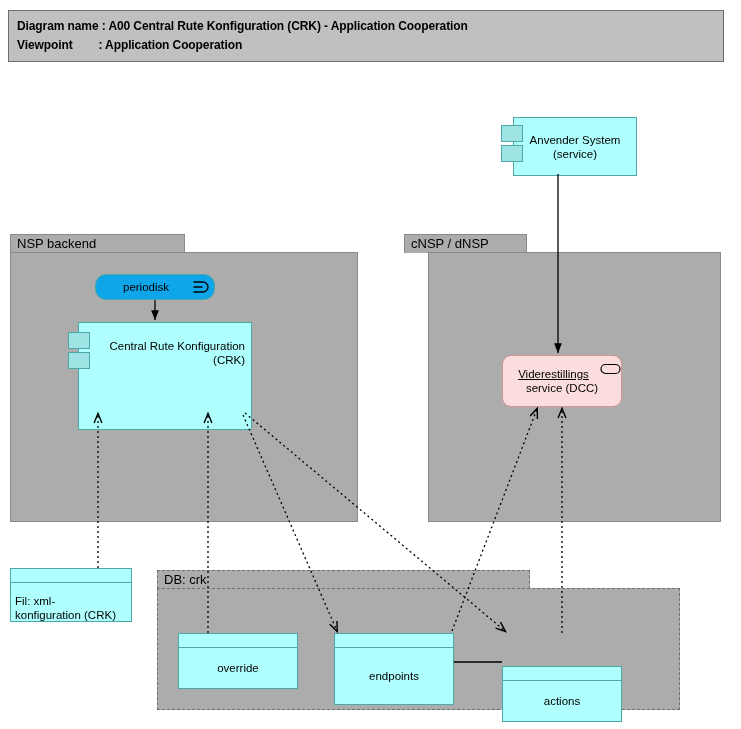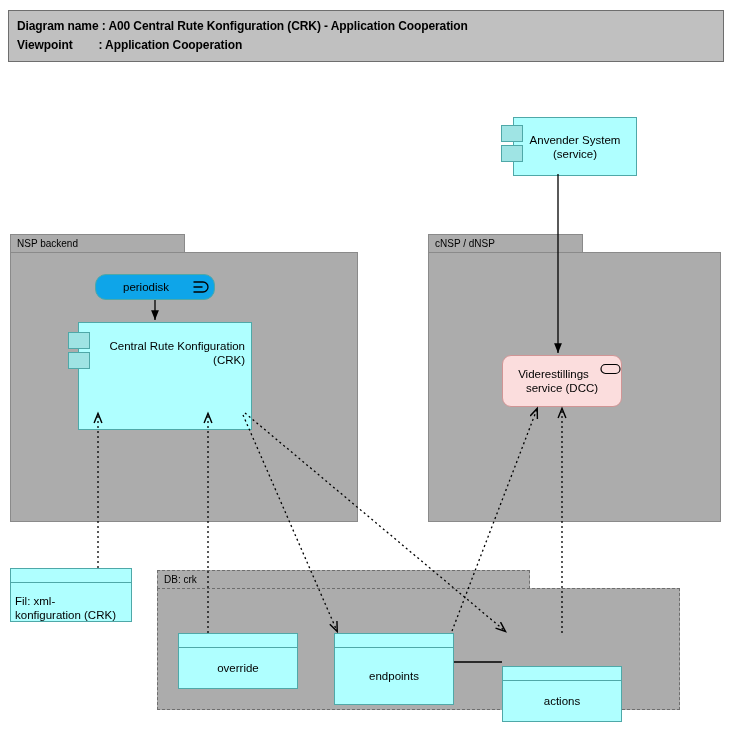--- a/index.html
+++ b/index.html
@@ -42,21 +42,21 @@
 
   
   .group-body {
     background: #ACACAC;
     border: 1px solid #8A8A8A;
   }
   .group-tab {
     background: #ACACAC;
     border: 1px solid #8A8A8A;
     border-bottom: none;
-    font-size: 10px;
+    font-size: 13px;
     line-height: 18px;
     padding-left: 6px;
     white-space: nowrap;
     overflow: hidden;
   }
   .group-body.dashed {
     background: #ACACAC;
     border: 1px dashed #6E6E6E;
   }
   .group-tab.dashed {
@@ -141,21 +141,21 @@
   <div class="abs" id="title-block">
     <div class="title-line">Diagram name : A00 Central Rute Konfiguration (CRK) - Application Cooperation</div>
     <div class="title-line">Viewpoint        : Application Cooperation</div>
   </div>
 
   <div class="abs group-tab" style="left:10px; top:234px; width:175px; height:19px;">
     <span>NSP backend</span>
   </div>
   <div class="abs group-body" style="left:10px; top:252px; width:348px; height:270px;"></div>
 
-  <div class="abs group-tab" style="left:428px; top:234px; width:155px; height:19px;">
+  <div class="abs group-tab" style="left:404px; top:234px; width:123px; height:19px;">
     <span>cNSP / dNSP</span>
   </div>
   <div class="abs group-body" style="left:428px; top:252px; width:293px; height:270px;"></div>
 
   <div class="abs group-tab dashed" style="left:157px; top:570px; width:373px; height:19px;">
     <span>DB: crk</span>
   </div>
   <div class="abs group-body dashed" style="left:157px; top:588px; width:523px; height:122px;"></div>
 
   <div class="abs" style="left:513px; top:117px; width:110px; height:70px;">
@@ -177,21 +177,21 @@
   <div class="abs" style="left:78px; top:322px; width:160px; height:90px;">
     <div class="comp-tab" style="left:-10px; top:10px;"></div>
     <div class="comp-tab" style="left:-10px; top:30px;"></div>
     <div class="component" style="width:160px; height:90px; flex-direction:column; align-items:flex-end; justify-content:flex-start; padding-top:16px;">
       <span>Central Rute Konfiguration</span>
       <span>(CRK)</span>
     </div>
   </div>
 
   <div class="abs rounded service" style="left:502px; top:355px; width:120px; height:52px; flex-direction:column;">
-    <span style="margin-right:17px;">Viderestillings</span>
+    <span style="margin-right:17px;text-decoration:underline;">Viderestillings</span>
     <span style="">service (DCC)</span>
   </div>
   <svg class="shape-icon" style="left:600px; top:362px;" width="22" height="14" viewBox="0 0 22 14">
     <rect x="1" y="2.5" width="19" height="9" rx="4.5" ry="4.5" fill="none" stroke="#000" stroke-width="1.2"></rect>
   </svg>
 
   <div class="abs tablebox artifact" style="left:10px; top:568px; width:122px; height:54px;">
     <div class="strip"></div>
     <div class="tcaption" style="flex-direction:column;">
       <span>Fil: xml-</span>

